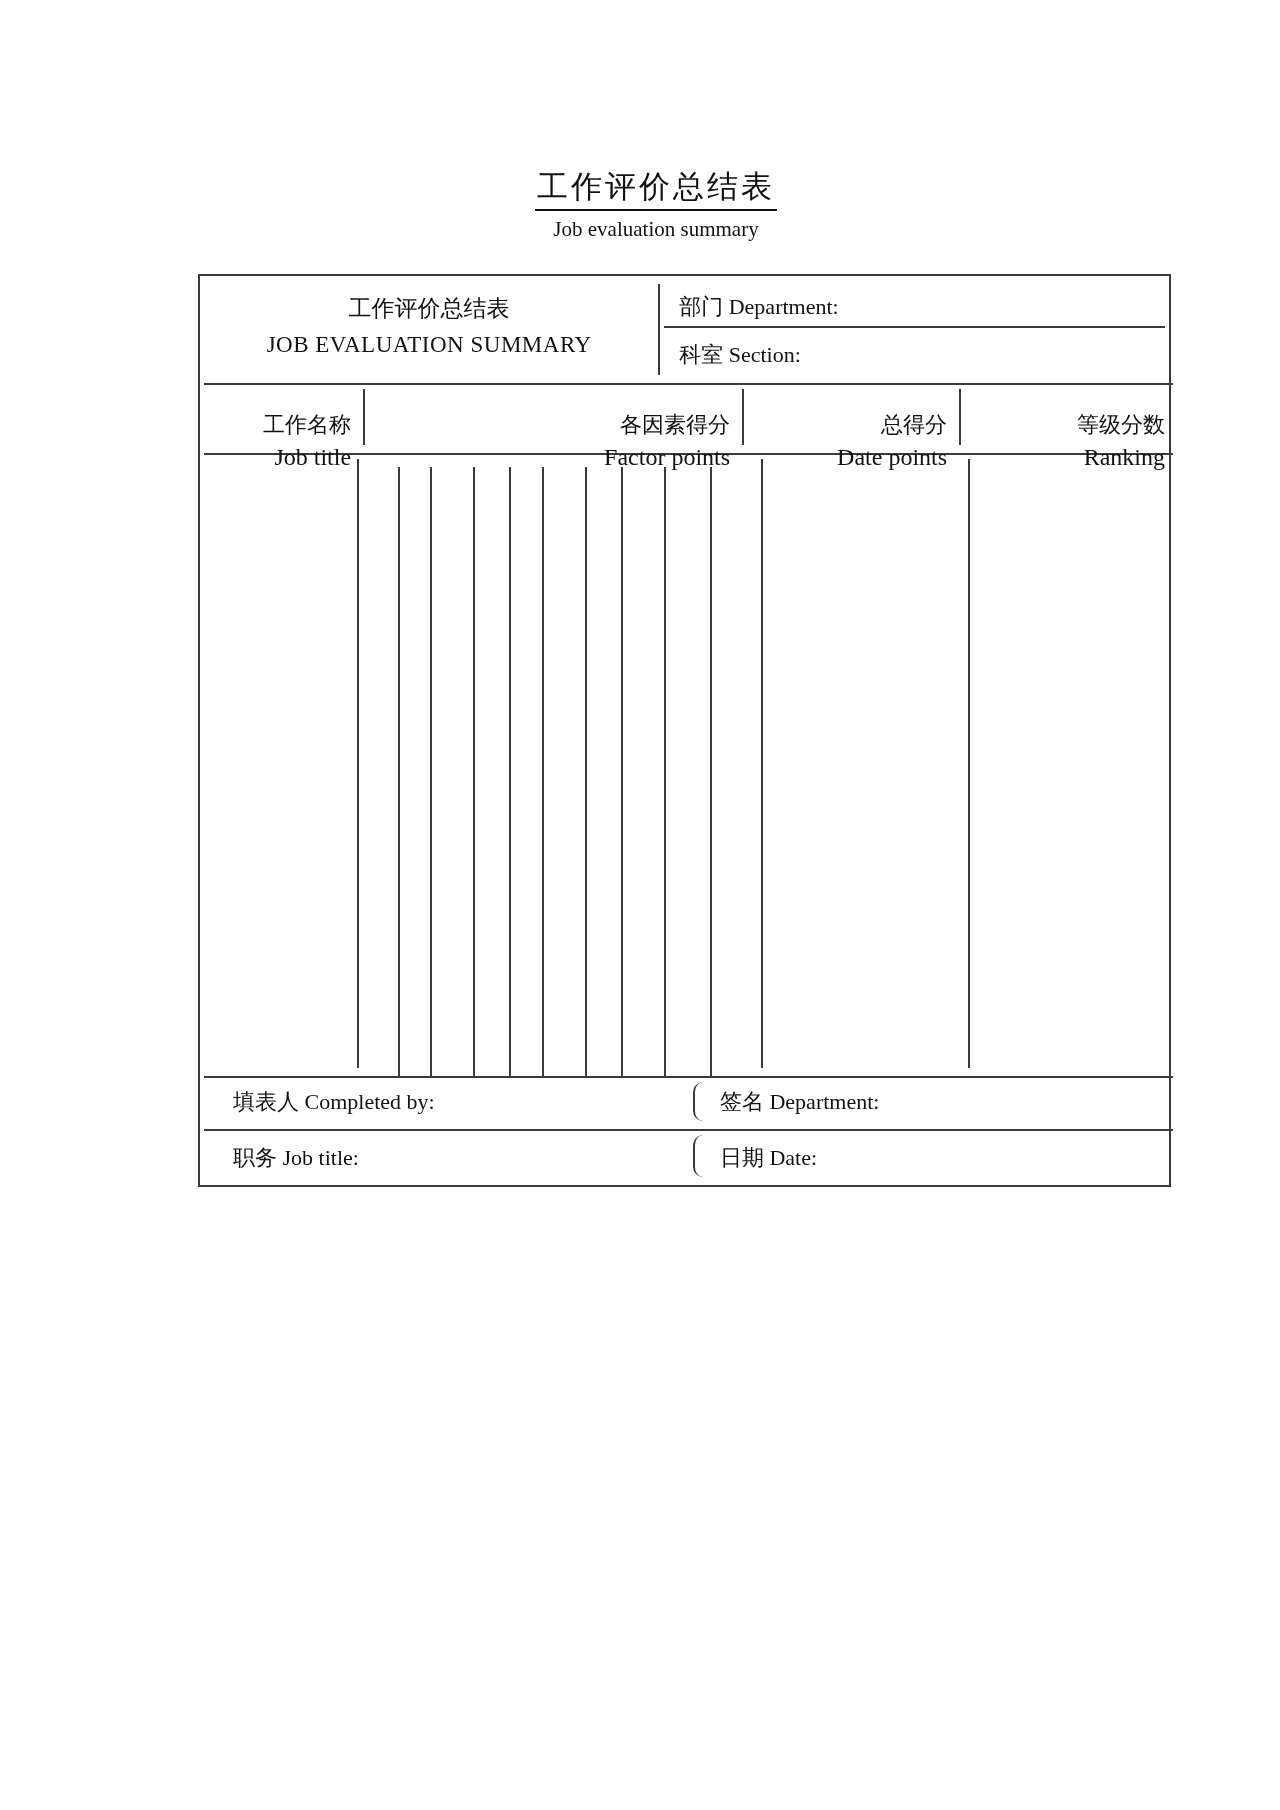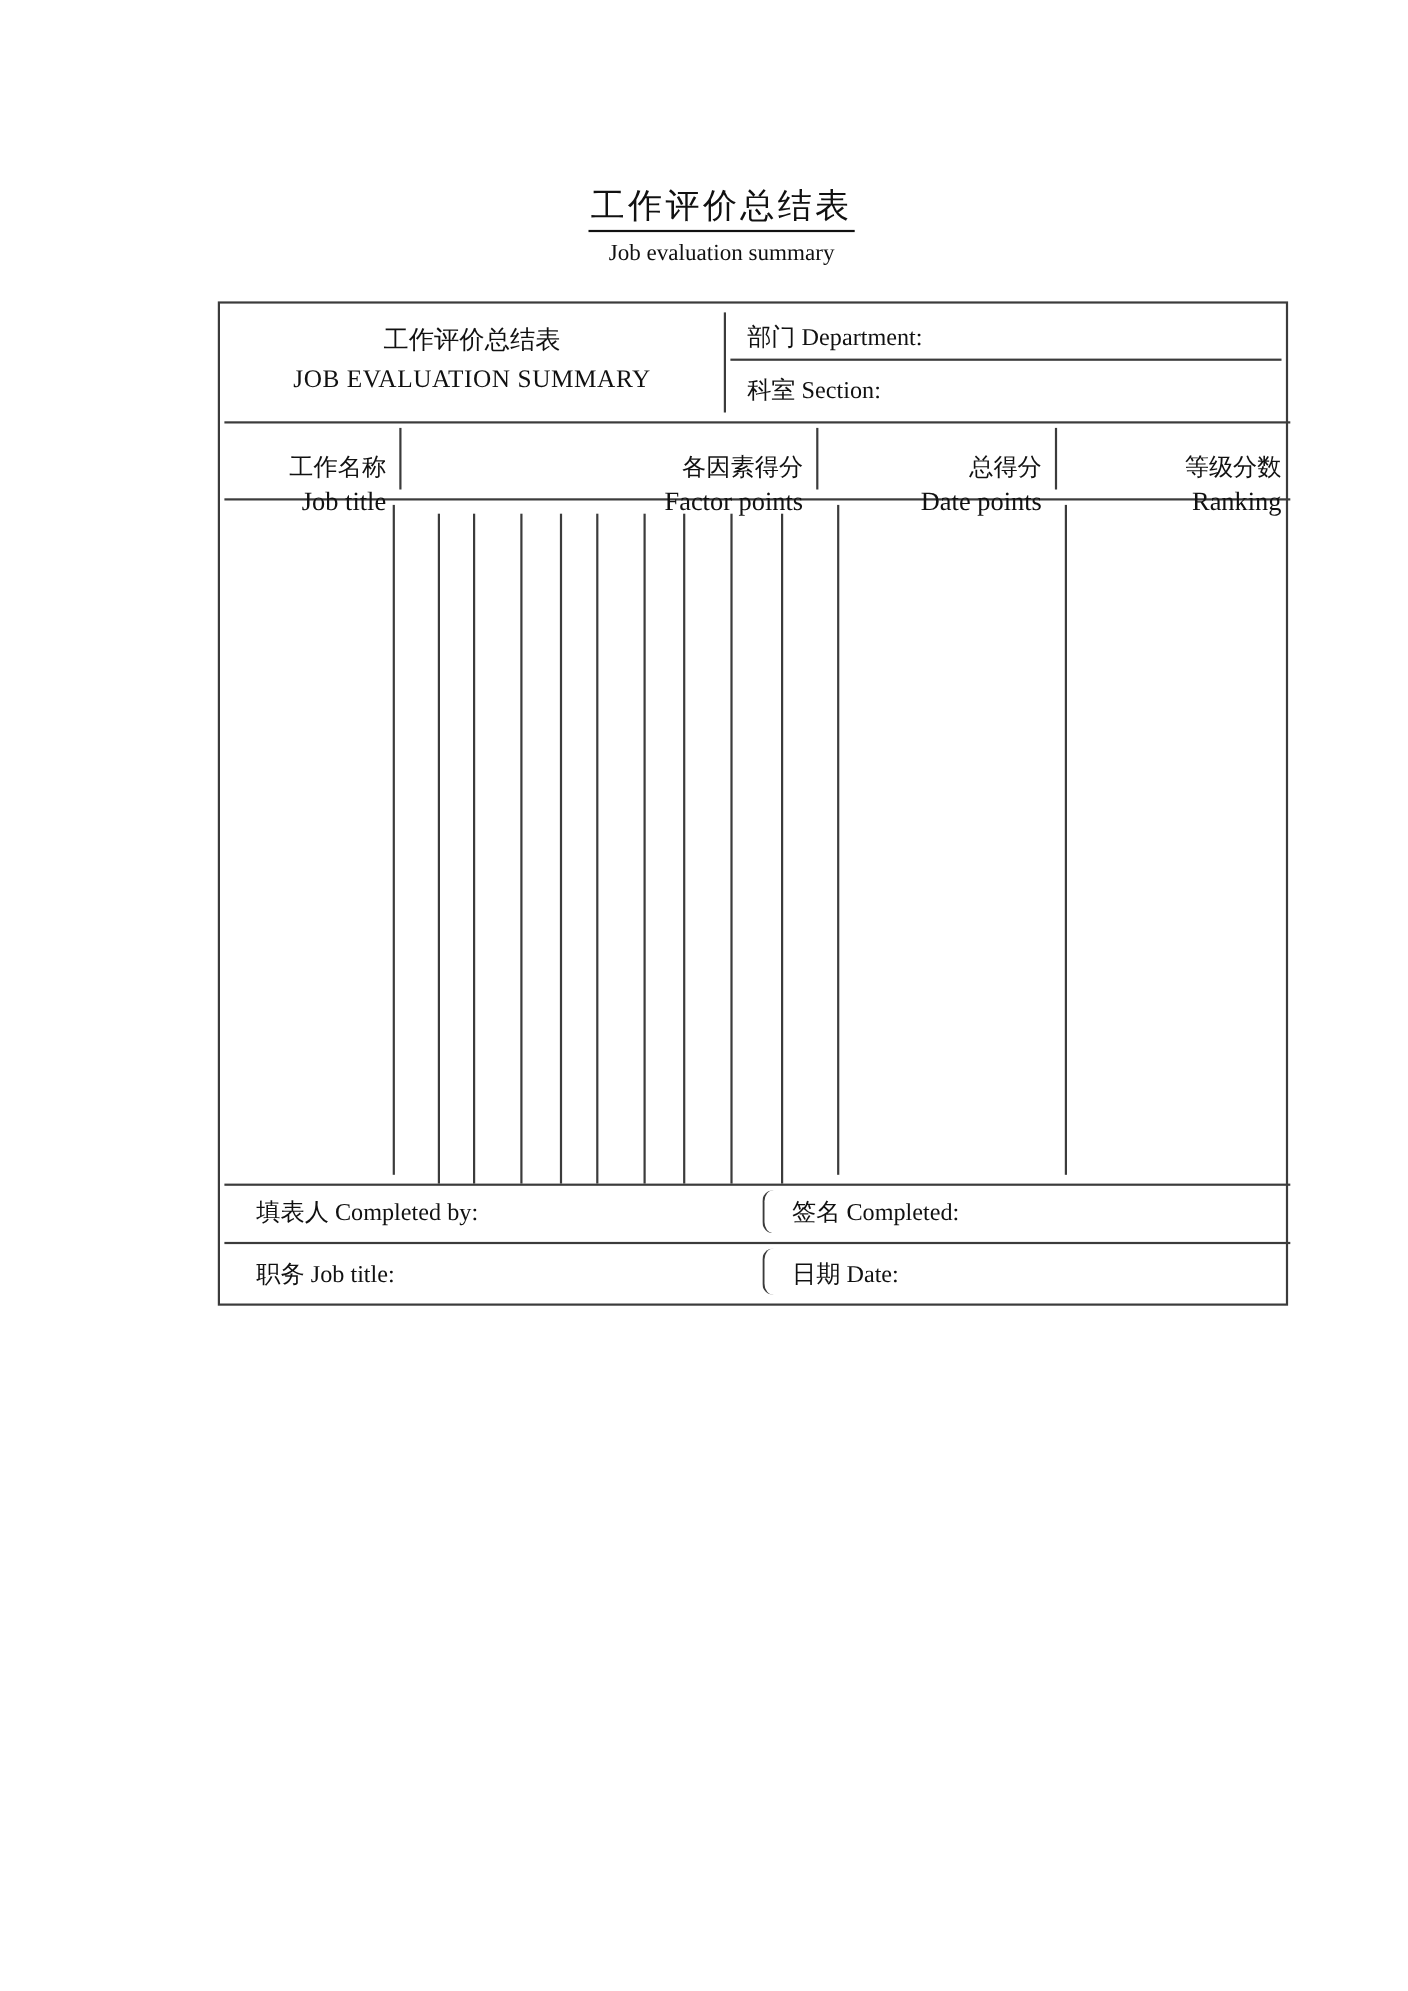--- a/index.html
+++ b/index.html
@@ -157,21 +157,21 @@
       </div>
       <div class="c3 bl"></div>
       <div class="c4 bl"></div>
     </div>
 
     <div class="row r4 bt">
       <div class="foot-cell half-l">
         <span>填表人 Completed by:</span>
       </div>
       <div class="foot-cell half-r bl">
-        <span>签名 Completed:</span>
+        <span>签名 Department:</span>
       </div>
     </div>
 
     <div class="row r5 bt">
       <div class="foot-cell half-l">
         <span>职务 Job title:</span>
       </div>
       <div class="foot-cell half-r bl">
         <span>日期 Date:</span>
       </div>

